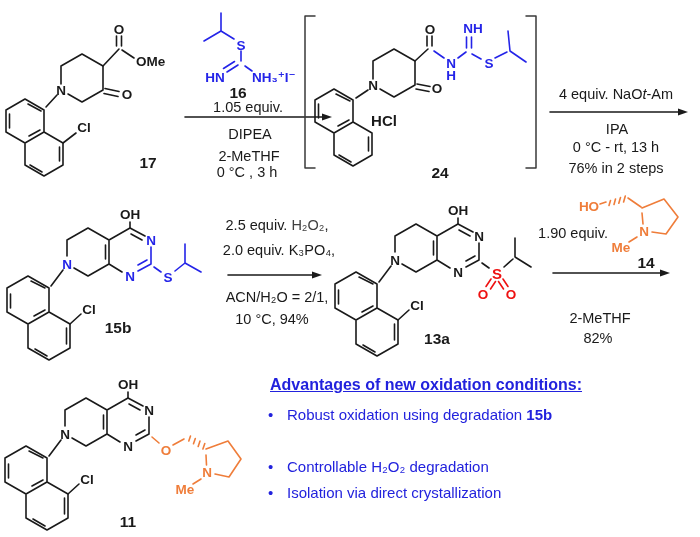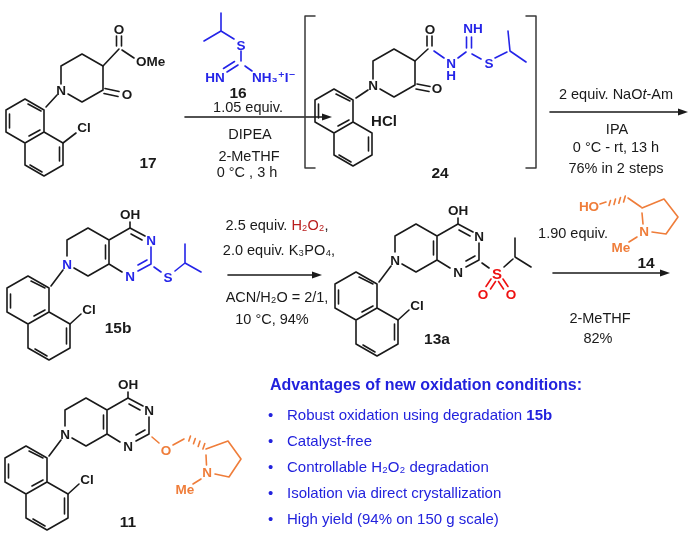--- a/index.html
+++ b/index.html
@@ -16,24 +16,24 @@
   text{font-family:"Liberation Sans","DejaVu Sans",sans-serif}
   .at{font-size:13.5px;font-weight:bold;text-anchor:middle;dominant-baseline:central;fill:#1a1a1a}
   .ats{text-anchor:start}
   .b{fill:#2424e8}
   .r{fill:#ee1111}
   .o{fill:#ef7d3a}
   .cl{font-size:15.5px;font-weight:bold;text-anchor:middle;dominant-baseline:central;fill:#1a1a1a}
   .hcl{font-size:15px}
   
   .txt{position:absolute;white-space:pre;color:#1a1a1a;font-size:14.5px;transform:translateX(-50%);line-height:1}
-  .txt .red{color:#b91c1c}
+  .txt .red{color:#404040}
   
   .adv-title{position:absolute;left:270px;top:376px;color:#2222dd;font-size:16px;font-weight:bold;
-             white-space:pre}
+             text-decoration:underline;white-space:pre}
   .bullet{position:absolute;left:268px;color:#2222dd;font-size:15px;white-space:pre}
   .bullet .dot{display:inline-block;width:19px}
   .bullet b{font-weight:bold}
 </style>
 </head>
 <body>
 
 <div class="page">
 
 <svg class="scheme" width="700" height="537" viewBox="0 0 700 537">
@@ -169,34 +169,32 @@
     <text class="at" x="87" y="479">Cl</text>
     <text class="cl" x="128" y="521">11</text>
   </g>
 </svg>
 
 <div class="txt" style="left:248px;top:100px">1.05 equiv.</div>
 <div class="txt" style="left:250px;top:127px">DIPEA</div>
 <div class="txt" style="left:249px;top:149px">2-MeTHF</div>
 <div class="txt" style="left:247px;top:165px">0 °C , 3 h</div>
 
-<div class="txt" style="left:616px;top:87px"><span>2 equiv. NaO</span><i>t</i><span>-Am</span></div>
+<div class="txt" style="left:616px;top:87px"><span>4 equiv. NaO</span><i>t</i><span>-Am</span></div>
 <div class="txt" style="left:617px;top:122px">IPA</div>
 <div class="txt" style="left:616px;top:140px">0 °C - rt, 13 h</div>
 <div class="txt" style="left:616px;top:161px">76% in 2 steps</div>
 
 <div class="txt" style="left:277px;top:218px"><span>2.5 equiv. </span><span class="red">H₂O₂</span><span>,</span></div>
 <div class="txt" style="left:279px;top:243px">2.0 equiv. K₃PO₄,</div>
 <div class="txt" style="left:277px;top:290px">ACN/H₂O = 2/1,</div>
 <div class="txt" style="left:272px;top:312px">10 °C, 94%</div>
 
 <div class="txt" style="left:573px;top:226px">1.90 equiv.</div>
 <div class="txt" style="left:600px;top:311px">2-MeTHF</div>
 <div class="txt" style="left:598px;top:331px">82%</div>
 
 <div class="adv-title">Advantages of new oxidation conditions:</div>
 <div class="bullet" style="top:406px"><span class="dot">•</span><span>Robust oxidation using degradation </span><b>15b</b></div>
-<div class="bullet" style="top:432px"><span class="dot">•</span><span>Catalyst-free</span><b></b></div>
 <div class="bullet" style="top:484px"><span class="dot">•</span><span>Isolation via direct crystallization</span><b></b></div>
 <div class="bullet" style="top:458px"><span class="dot">•</span><span>Controllable H₂O₂ degradation</span><b></b></div>
-<div class="bullet" style="top:510px"><span class="dot">•</span><span>High yield (94% on 150 g scale)</span><b></b></div>
 
 </div>
 
 </body></html>

